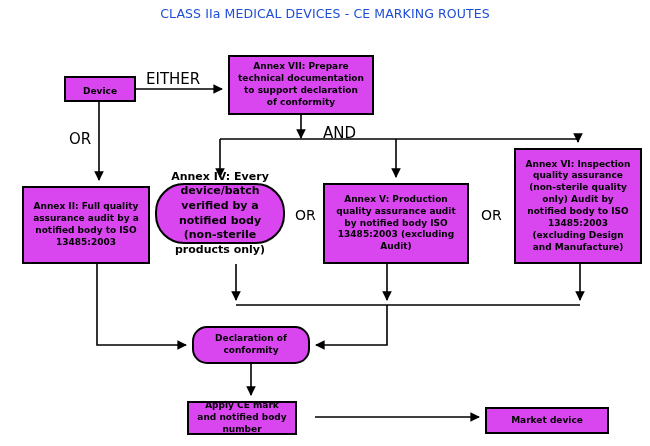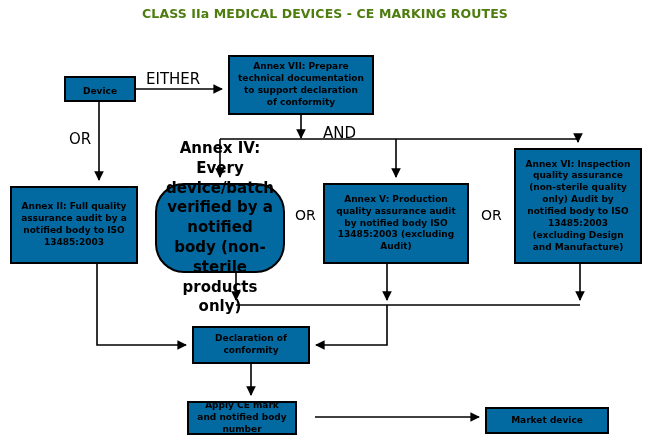--- a/index.html
+++ b/index.html
@@ -22,29 +22,29 @@
     width: 650px;
     height: 446px;
   }
   .title {
     position: absolute;
     left: 0;
     top: 6px;
     width: 650px;
     text-align: center;
     font-size: 12.5px;
-    font-weight: bold;
-    color: #4d7c0f;
+    font-weight: normal;
+    color: #1d4ed8;
     letter-spacing: 0.1px;
   }
   .node {
     position: absolute;
     box-sizing: border-box;
     border: 2px solid #000000;
-    background: #0369a1;
+    background: #d946ef;
     display: flex;
     align-items: center;
     justify-content: center;
     text-align: center;
     color: #000000;
     font-weight: bold;
     line-height: 1.32;
     padding: 2px 8px;
   }
   .node-text {
@@ -53,25 +53,25 @@
   }
   .conn-label {
     position: absolute;
     color: #000000;
     font-weight: normal;
     white-space: nowrap;
   }
   
   #node-device      { left: 64px;  top: 76px;  width: 72px;  height: 26px; font-size: 9px; align-items: flex-end; }
   #node-annex7      { left: 228px; top: 55px;  width: 146px; height: 60px; font-size: 9px; }
-  #node-annex2      { left: 10px;  top: 186px; width: 128px; height: 78px; font-size: 9px; }
-  #node-annex4      { left: 155px; top: 183px; width: 130px; height: 90px; font-size: 15px; border-radius: 29px; }
+  #node-annex2      { left: 22px;  top: 186px; width: 128px; height: 78px; font-size: 9px; }
+  #node-annex4      { left: 155px; top: 183px; width: 130px; height: 61px; font-size: 11px; border-radius: 29px; }
   #node-annex5      { left: 323px; top: 183px; width: 146px; height: 81px; font-size: 9px; }
   #node-annex6      { left: 514px; top: 148px; width: 128px; height: 116px; font-size: 9px; }
-  #node-declaration { left: 192px; top: 326px; width: 118px; height: 38px; font-size: 9px; }
+  #node-declaration { left: 192px; top: 326px; width: 118px; height: 38px; font-size: 9px; border-radius: 15px; }
   #node-cemark      { left: 187px; top: 401px; width: 110px; height: 34px; font-size: 9px; }
   #node-market      { left: 485px; top: 407px; width: 124px; height: 27px; font-size: 9px; }
   
   #label-either { left: 146px; top: 70px;  font-size: 15px; }
   #label-or-1   { left: 69px;  top: 130px; font-size: 15px; }
   #label-and    { left: 323px; top: 124px; font-size: 15px; }
   #label-or-2   { left: 295px; top: 207px; font-size: 14px; }
   #label-or-3   { left: 481px; top: 207px; font-size: 14px; }
 </style>
 </head>

